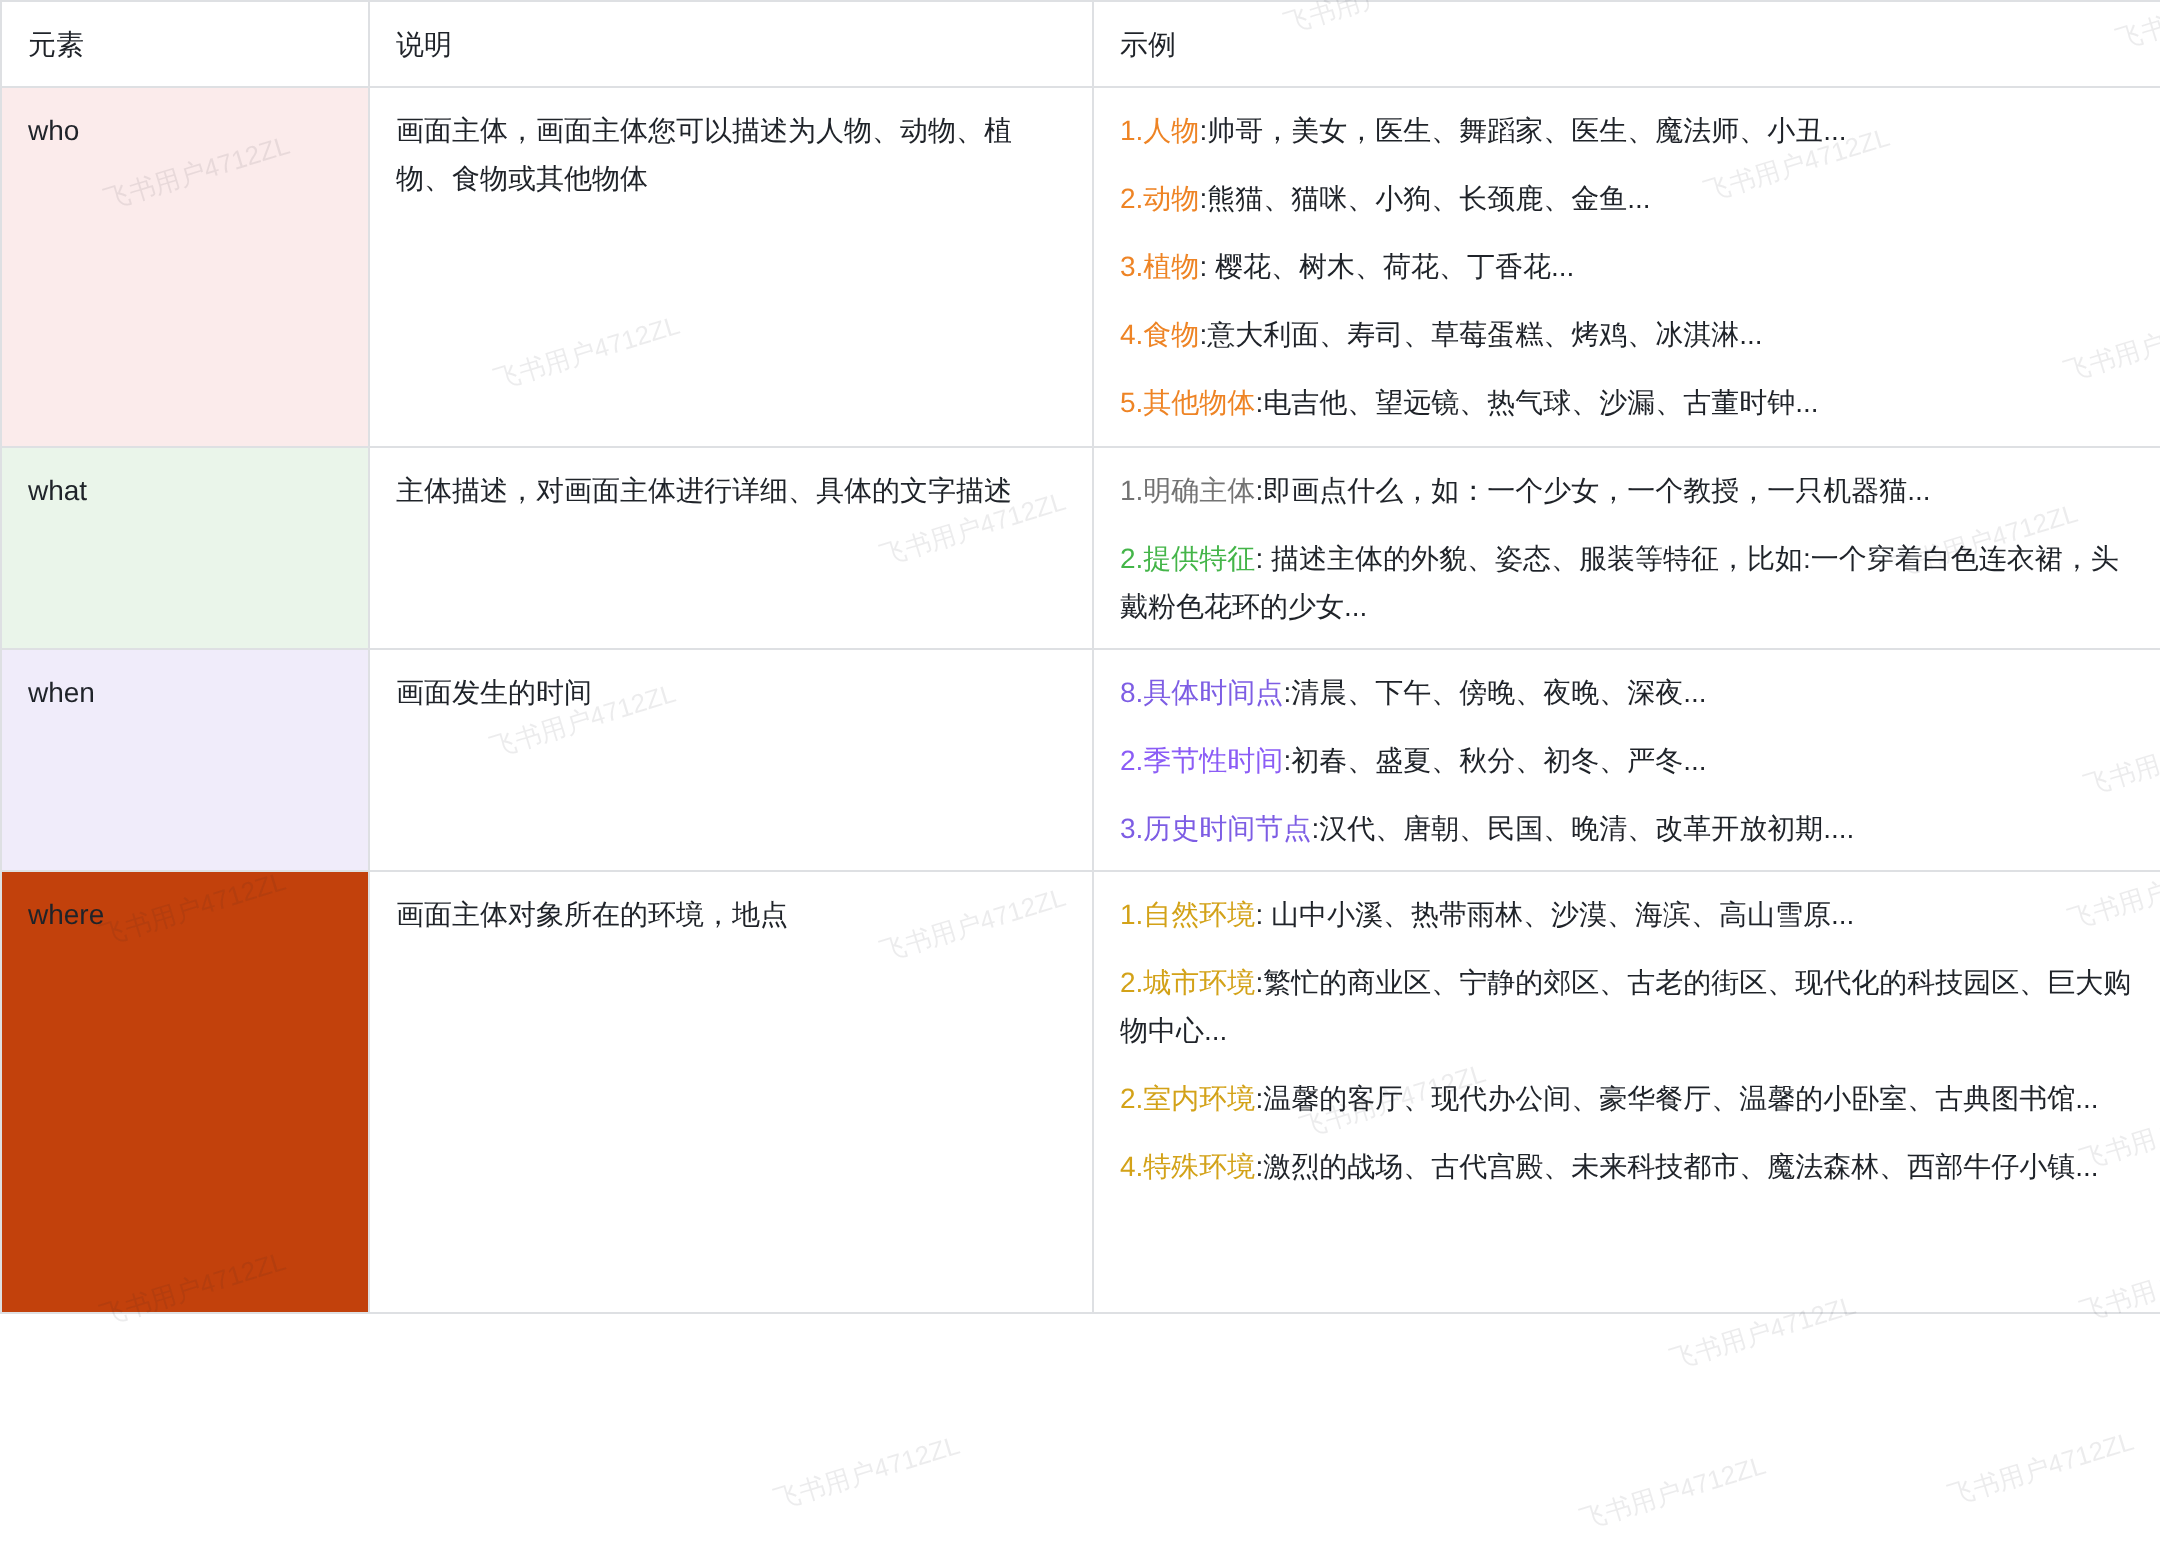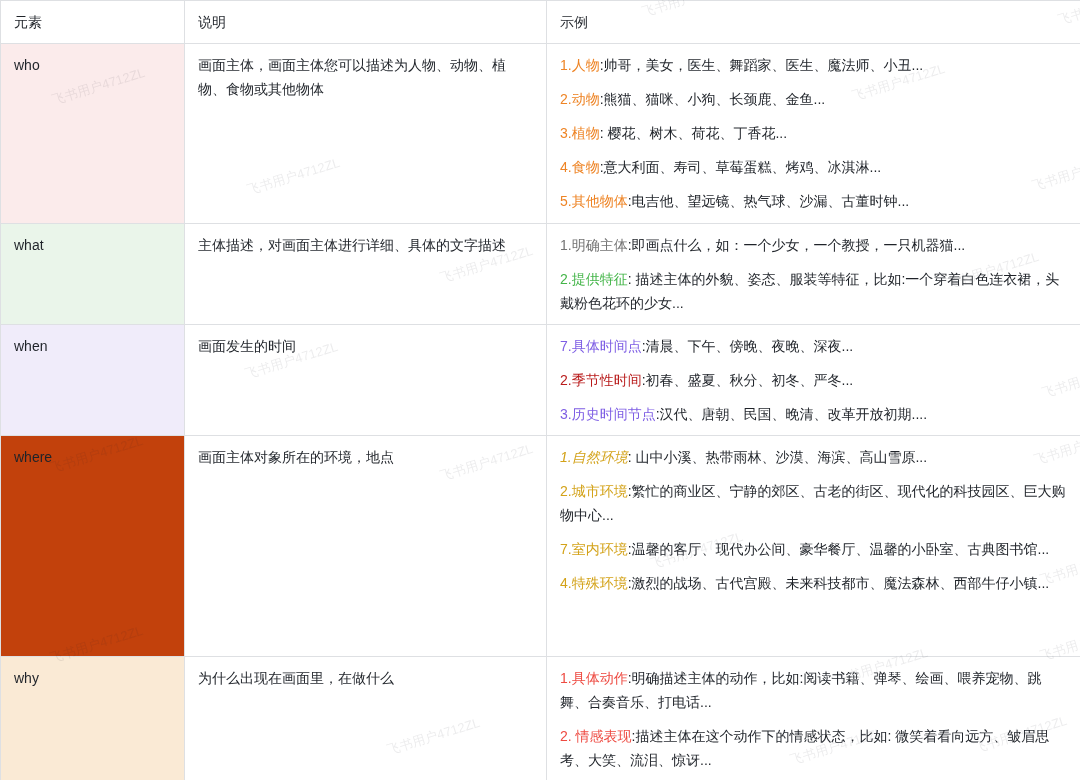--- a/index.html
+++ b/index.html
@@ -82,45 +82,35 @@
             <p class="ex"><span class="lbl" style="color: #737373;">1.明确主体</span><span>:即画点什么，如：一个少女，一个教授，一只机器猫...</span></p>
             <p class="ex"><span class="lbl" style="color: rgb(68, 181, 73);">2.提供特征</span><span>: 描述主体的外貌、姿态、服装等特征，比如:一个穿着白色连衣裙，头戴粉色花环的少女...</span></p>
           </td>
         </tr>
         <tr style="height: 109px;">
           <td style="background: rgb(240, 236, 250);">when</td>
           <td>
             <p class="desc">画面发生的时间</p>
           </td>
           <td>
-            <p class="ex"><span class="lbl" style="color: rgb(125, 93, 228);">7.具体时间点</span><span>:清晨、下午、傍晚、夜晚、深夜...</span></p>
-            <p class="ex"><span class="lbl" style="color: #b91c1c;">2.季节性时间</span><span>:初春、盛夏、秋分、初冬、严冬...</span></p>
+            <p class="ex"><span class="lbl" style="color: rgb(125, 93, 228);">8.具体时间点</span><span>:清晨、下午、傍晚、夜晚、深夜...</span></p>
+            <p class="ex"><span class="lbl" style="color: #8b5cf6;">2.季节性时间</span><span>:初春、盛夏、秋分、初冬、严冬...</span></p>
             <p class="ex"><span class="lbl" style="color: rgb(125, 93, 228);">3.历史时间节点</span><span>:汉代、唐朝、民国、晚清、改革开放初期....</span></p>
           </td>
         </tr>
         <tr style="height: 221px;">
           <td style="background: #c2410c;">where</td>
           <td>
             <p class="desc">画面主体对象所在的环境，地点</p>
           </td>
           <td>
-            <p class="ex"><span class="lbl" style="color: rgb(211, 162, 24); font-style: italic;">1.自然环境</span><span>: 山中小溪、热带雨林、沙漠、海滨、高山雪原...</span></p>
+            <p class="ex"><span class="lbl" style="color: rgb(211, 162, 24);">1.自然环境</span><span>: 山中小溪、热带雨林、沙漠、海滨、高山雪原...</span></p>
             <p class="ex"><span class="lbl" style="color: rgb(211, 162, 24);">2.城市环境</span><span>:繁忙的商业区、宁静的郊区、古老的街区、现代化的科技园区、巨大购物中心...</span></p>
-            <p class="ex"><span class="lbl" style="color: rgb(211, 162, 24);">7.室内环境</span><span>:温馨的客厅、现代办公间、豪华餐厅、温馨的小卧室、古典图书馆...</span></p>
+            <p class="ex"><span class="lbl" style="color: rgb(211, 162, 24);">2.室内环境</span><span>:温馨的客厅、现代办公间、豪华餐厅、温馨的小卧室、古典图书馆...</span></p>
             <p class="ex"><span class="lbl" style="color: rgb(211, 162, 24);">4.特殊环境</span><span>:激烈的战场、古代宫殿、未来科技都市、魔法森林、西部牛仔小镇...</span></p>
-          </td>
-        </tr>
-        <tr style="height: 121px;">
-          <td style="background: rgb(250, 234, 213);">why</td>
-          <td>
-            <p class="desc">为什么出现在画面里，在做什么</p>
-          </td>
-          <td>
-            <p class="ex"><span class="lbl" style="color: rgb(238, 74, 65);">1.具体动作</span><span>:明确描述主体的动作，比如:阅读书籍、弹琴、绘画、喂养宠物、跳舞、合奏音乐、打电话...</span></p>
-            <p class="ex"><span class="lbl" style="color: rgb(238, 74, 65);">2. 情感表现</span><span>:描述主体在这个动作下的情感状态，比如: 微笑着看向远方、皱眉思考、大笑、流泪、惊讶...</span></p>
           </td>
         </tr>
       </tbody>
   </table>
 
   <div class="wm-layer" id="wm-layer">
       <span class="wm" style="left: 640px; top: 4px;">飞书用户4712ZL</span>
       <span class="wm" style="left: 1056px; top: 12px;">飞书用户4712ZL</span>
       <span class="wm" style="left: 50px; top: 92px;">飞书用户4712ZL</span>
       <span class="wm" style="left: 850px; top: 88px;">飞书用户4712ZL</span>

